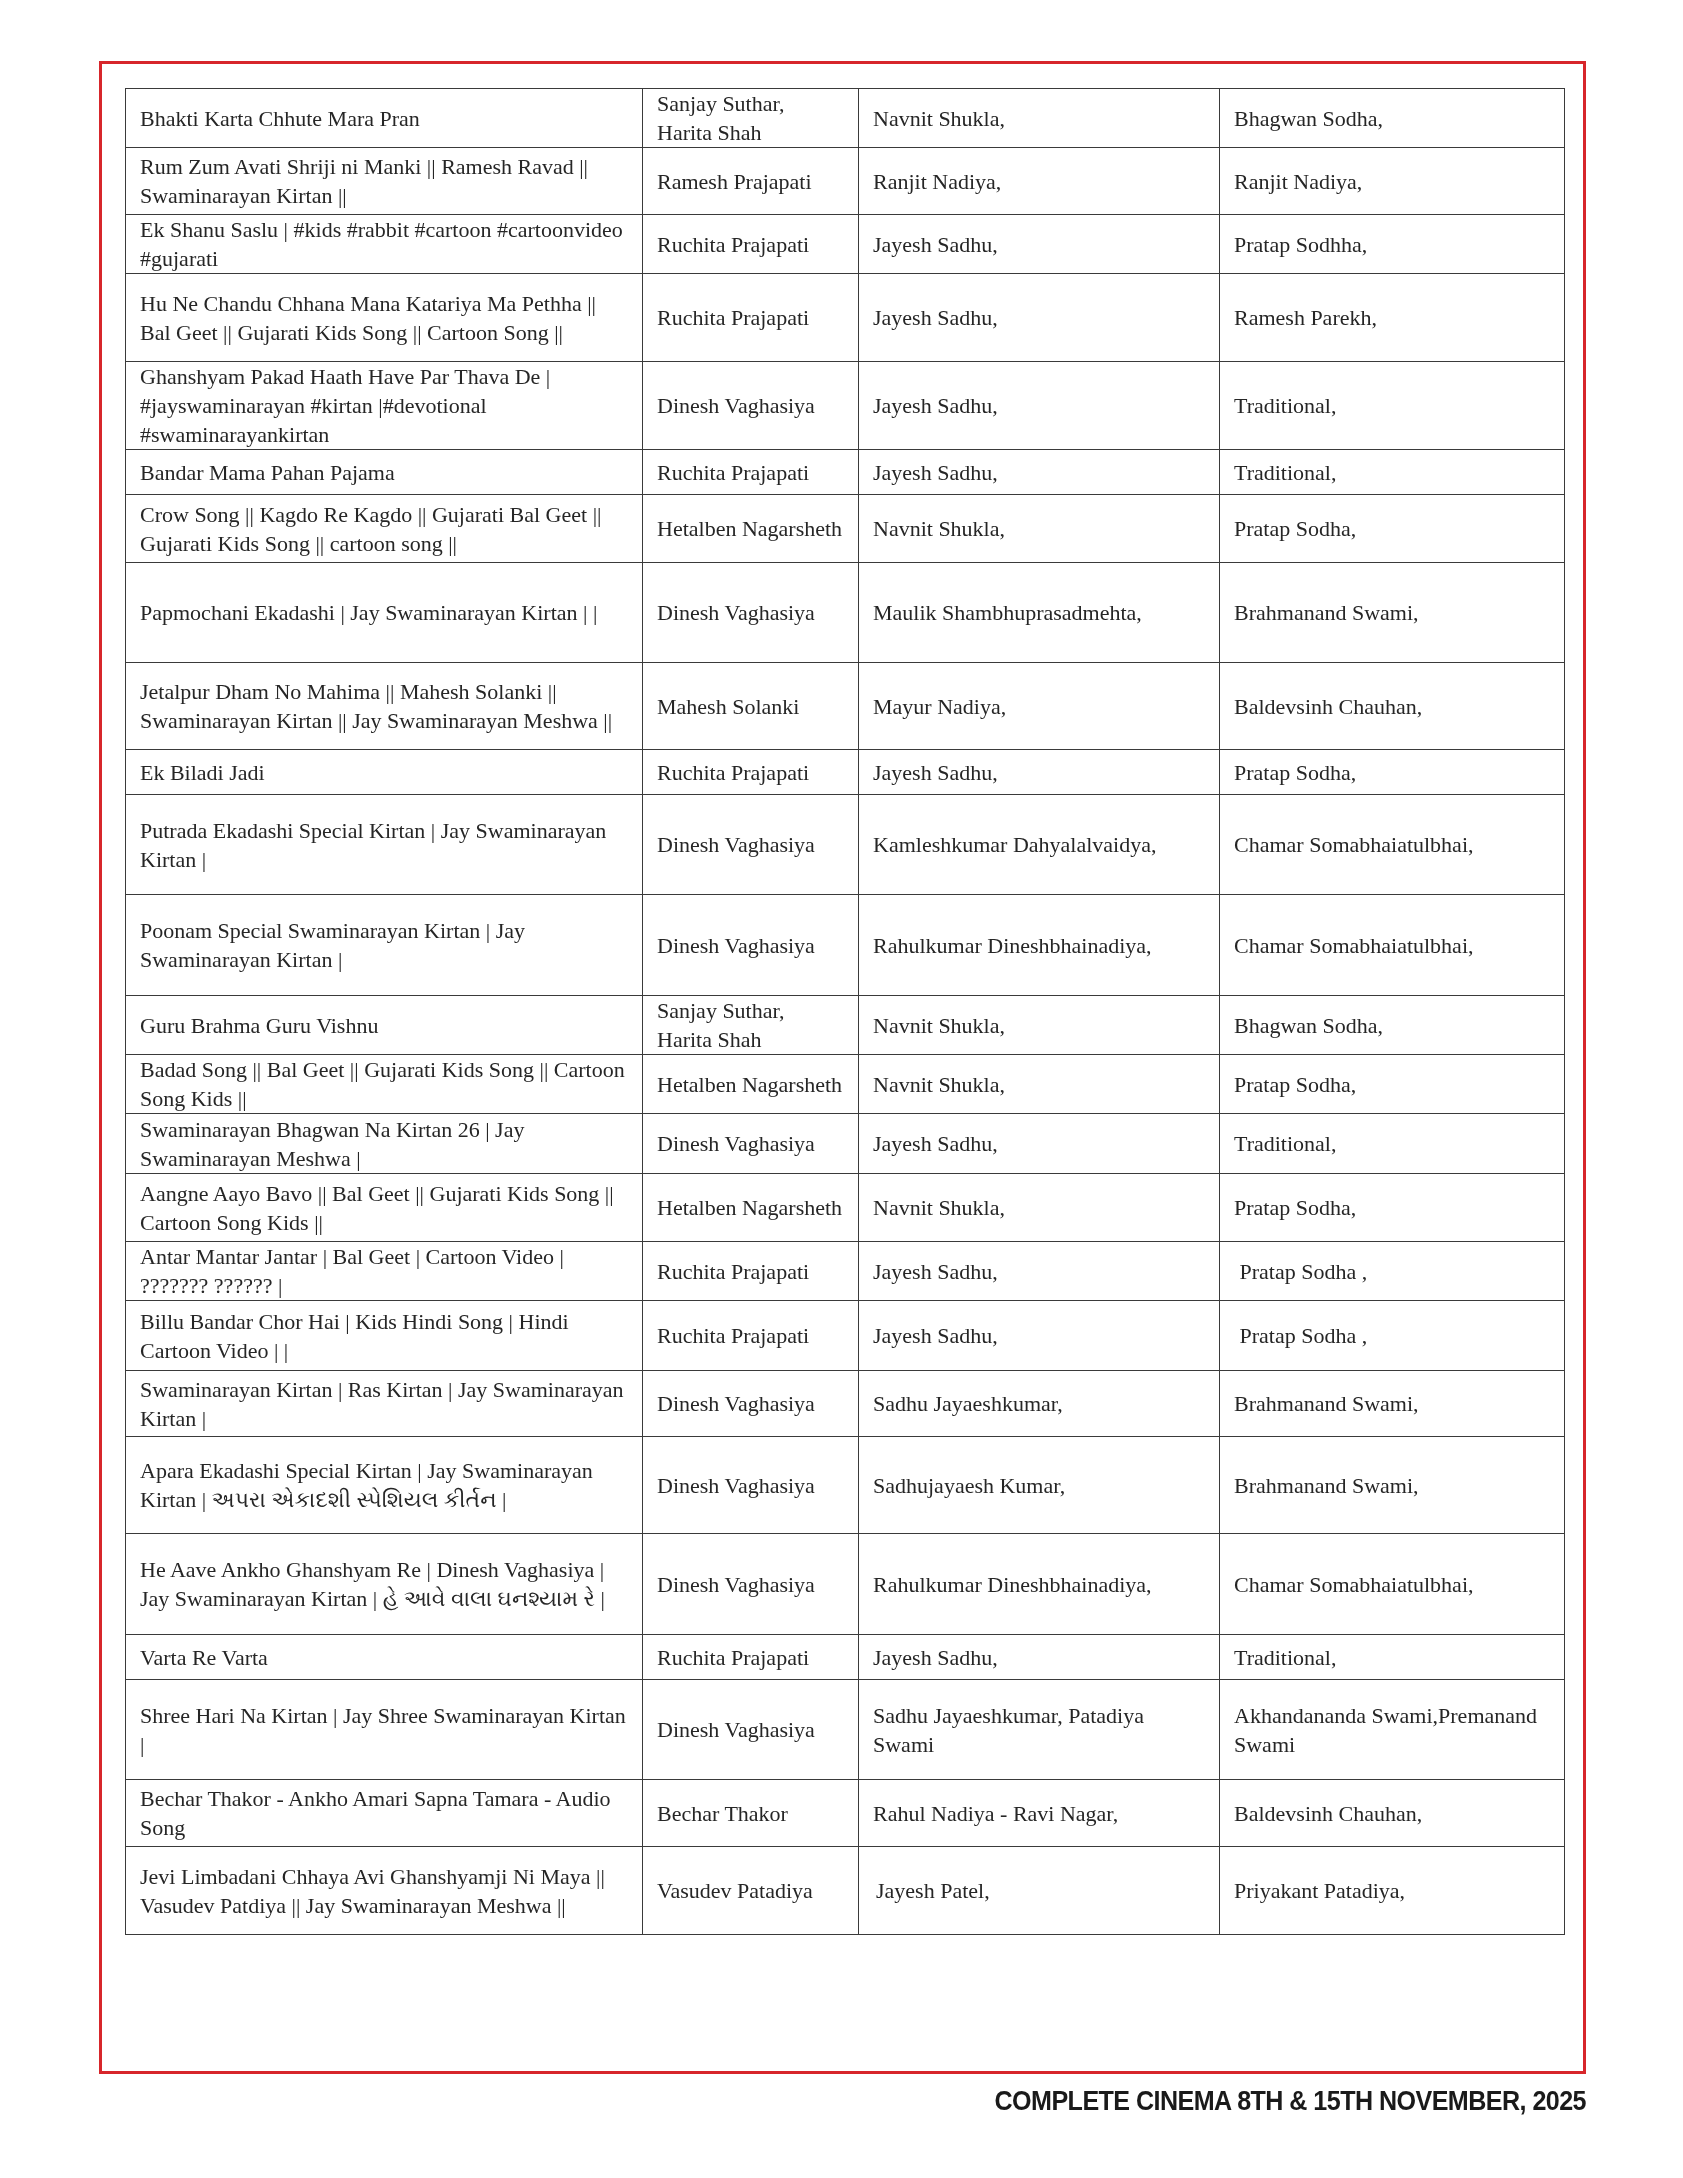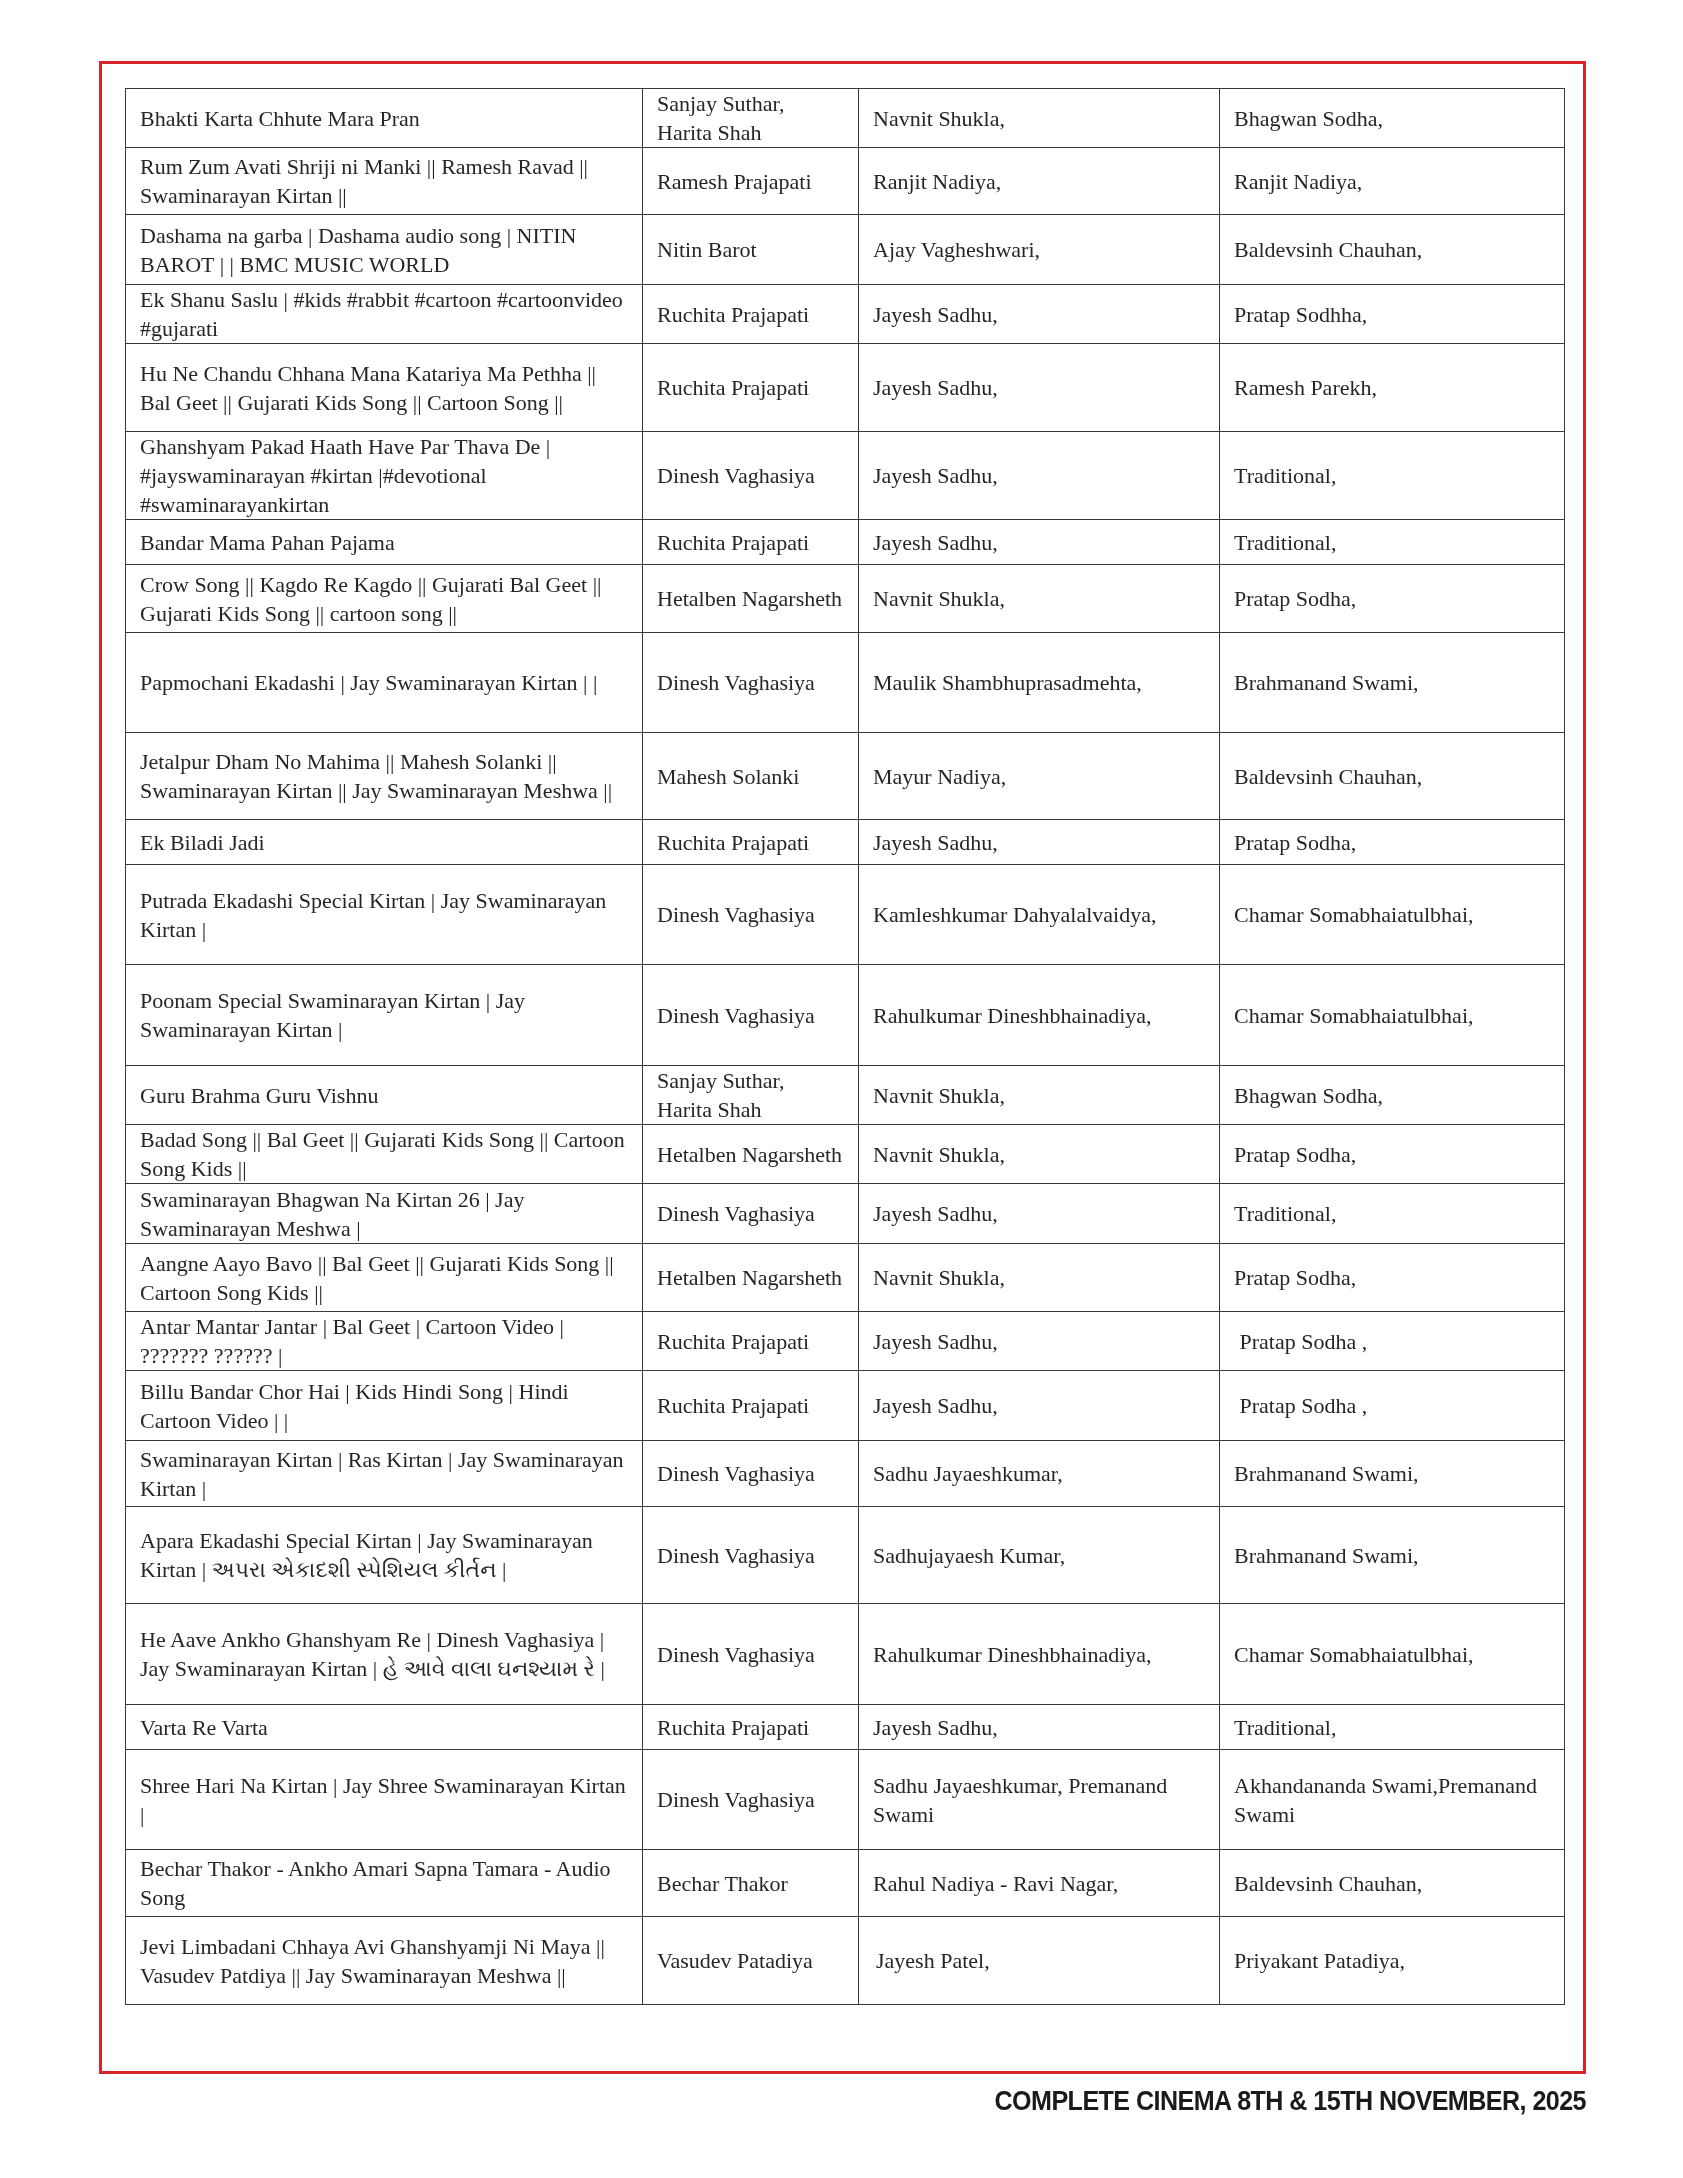--- a/index.html
+++ b/index.html
@@ -35,26 +35,20 @@
         <td style="white-space: normal;">Bhakti Karta Chhute Mara Pran</td>
         <td style="white-space: normal;">Sanjay Suthar, Harita Shah</td>
         <td style="white-space: normal;">Navnit Shukla,</td>
         <td class="pad4" style="white-space: normal;">Bhagwan Sodha,</td>
       </tr>
       <tr style="height: 67px;">
         <td style="white-space: normal;">Rum Zum Avati Shriji ni Manki || Ramesh Ravad || Swaminarayan Kirtan ||</td>
         <td style="white-space: normal;">Ramesh Prajapati</td>
         <td style="white-space: normal;">Ranjit Nadiya,</td>
         <td class="pad4" style="white-space: normal;">Ranjit Nadiya,</td>
-      </tr>
-      <tr style="height: 70px;">
-        <td style="white-space: normal;">Dashama na garba | Dashama audio song | NITIN BAROT | | BMC MUSIC WORLD</td>
-        <td style="white-space: normal;">Nitin Barot</td>
-        <td style="white-space: normal;">Ajay Vagheshwari,</td>
-        <td class="pad4" style="white-space: normal;">Baldevsinh Chauhan,</td>
       </tr>
       <tr style="height: 56px;">
         <td style="white-space: normal;">Ek Shanu Saslu | #kids #rabbit #cartoon #cartoonvideo #gujarati</td>
         <td style="white-space: normal;">Ruchita Prajapati</td>
         <td style="white-space: normal;">Jayesh Sadhu,</td>
         <td class="pad4" style="white-space: normal;">Pratap Sodhha,</td>
       </tr>
       <tr style="height: 88px;">
         <td style="white-space: normal;">Hu Ne Chandu Chhana Mana Katariya Ma Pethha || Bal Geet || Gujarati Kids Song || Cartoon Song ||</td>
         <td style="white-space: normal;">Ruchita Prajapati</td>
@@ -165,21 +159,21 @@
       </tr>
       <tr style="height: 45px;">
         <td style="white-space: normal;">Varta Re Varta</td>
         <td style="white-space: normal;">Ruchita Prajapati</td>
         <td style="white-space: normal;">Jayesh Sadhu,</td>
         <td class="pad4" style="white-space: normal;">Traditional,</td>
       </tr>
       <tr style="height: 100px;">
         <td style="white-space: normal;">Shree Hari Na Kirtan | Jay Shree Swaminarayan Kirtan |</td>
         <td style="white-space: normal;">Dinesh Vaghasiya</td>
-        <td style="white-space: normal;">Sadhu Jayaeshkumar, Premanand Swami</td>
+        <td style="white-space: normal;">Sadhu Jayaeshkumar, Patadiya Swami</td>
         <td class="pad4" style="white-space: normal;">Akhandananda Swami,Premanand Swami</td>
       </tr>
       <tr style="height: 67px;">
         <td style="white-space: normal;">Bechar Thakor - Ankho Amari Sapna Tamara - Audio Song</td>
         <td style="white-space: normal;">Bechar Thakor</td>
         <td style="white-space: normal;">Rahul Nadiya - Ravi Nagar,</td>
         <td class="pad4" style="white-space: normal;">Baldevsinh Chauhan,</td>
       </tr>
       <tr style="height: 88px;">
         <td style="white-space: normal;">Jevi Limbadani Chhaya Avi Ghanshyamji Ni Maya || Vasudev Patdiya || Jay Swaminarayan Meshwa ||</td>

